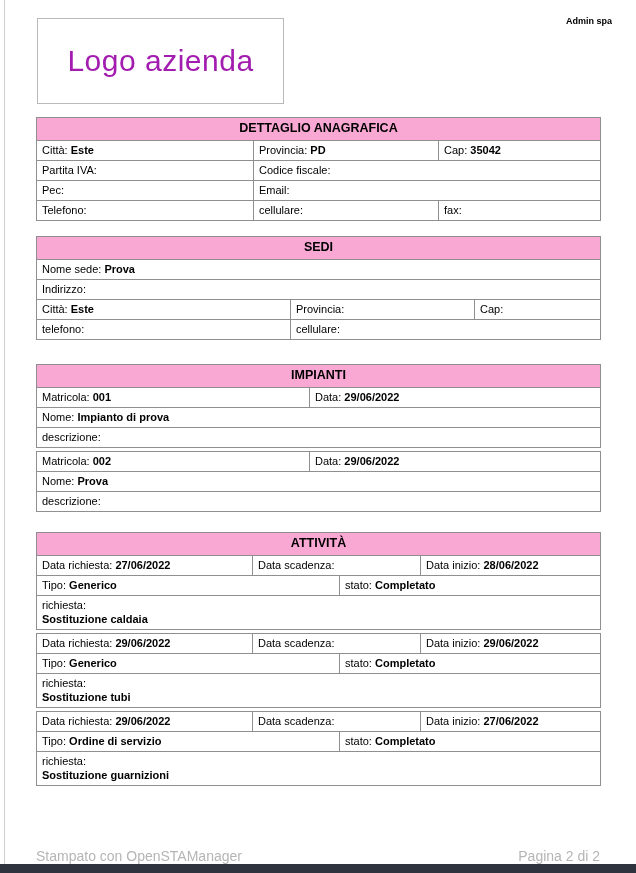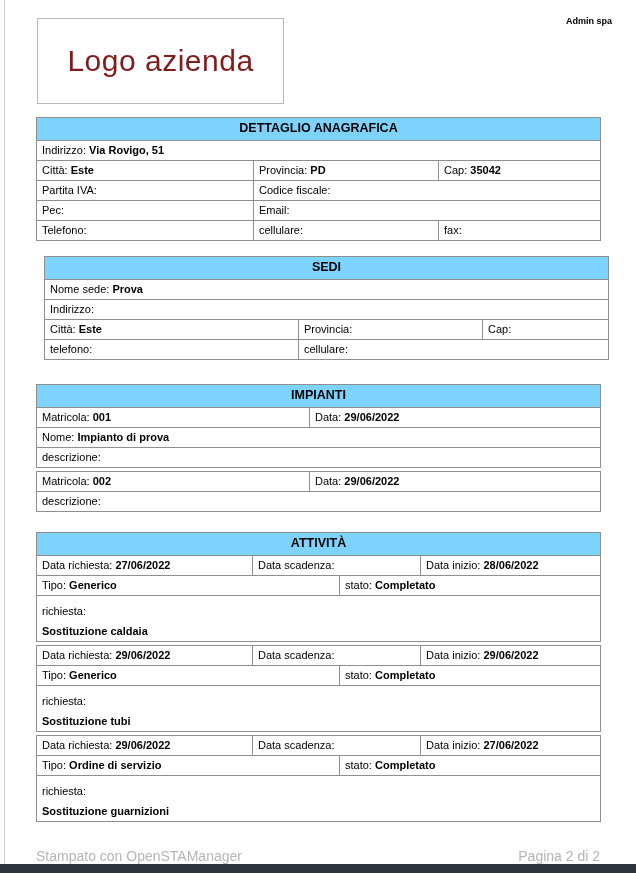--- a/index.html
+++ b/index.html
@@ -20,41 +20,41 @@
   .company-header {
     position:absolute; top:16px; right:24px;
     font-size:9px; font-weight:bold; color:#000;
   }
   .content { position:absolute; left:36px; top:0; width:564px; }
   .logo-box {
     margin:18px 0 0 1px; width:245px; height:84px;
     border:1px solid #b9b9b9;
     display:flex; align-items:center; justify-content:center;
   }
-  .logo-text { font-size:30px; color:#7f1d1d; letter-spacing:0.5px; }
+  .logo-text { font-size:30px; color:#a21caf; letter-spacing:0.5px; }
 
   table {
     border-collapse:collapse; width:564px; table-layout:fixed;
     font-size:11px; line-height:14px;
   }
   td {
     border:1px solid #8f8f8f; padding:2px 4px 3px 5px;
     vertical-align:middle; overflow:hidden; white-space:nowrap;
   }
   td.hdr {
-    background:#7dd3fc; text-align:center; font-weight:bold;
+    background:#f9a8d4; text-align:center; font-weight:bold;
     font-size:12.5px; line-height:15px; padding:3px 4px 4px;
   }
   td.gap { border-left:none; border-right:none; height:3px; padding:0; }
   .val { font-weight:bold; }
   td.req { white-space:normal; }
-  td.req .lbl, td.req .val { display:block;margin-top:6px; }
+  td.req .lbl, td.req .val { display:block; }
 
   .tbl-anagrafica { margin-top:13px; }
-  .tbl-sedi       { margin-top:15px;margin-left:8px; }
+  .tbl-sedi       { margin-top:15px; }
   .tbl-impianti   { margin-top:24px; }
   .tbl-attivita   { margin-top:20px;border-radius:7px; }
 
   .footer {
     position:absolute; left:36px; right:36px; top:848px;
     display:flex; justify-content:space-between;
     font-size:14px; color:#b5b5b5;
   }
 </style>
 </head>
@@ -75,23 +75,20 @@
     <colgroup>
         <col style="width:217px">
         <col style="width:185px">
         <col style="width:162px">
       </colgroup>
     <tbody>
         <tr>
           <td class="hdr" colspan="3">DETTAGLIO ANAGRAFICA</td>
         </tr>
     <tr>
-          <td colspan="3"><span class="lbl">Indirizzo:</span> <b class="val">Via Rovigo, 51</b></td>
-        </tr>
-    <tr>
       <td><span class="lbl">Città:</span> <b class="val">Este</b></td>
       <td><span class="lbl">Provincia:</span> <b class="val">PD</b></td>
       <td><span class="lbl">Cap:</span> <b class="val">35042</b></td>
     </tr>
     <tr>
       <td><span class="lbl">Partita IVA:</span> <b class="val"></b></td>
       <td colspan="2"><span class="lbl">Codice fiscale:</span> <b class="val"></b></td>
     </tr>
     <tr>
       <td><span class="lbl">Pec:</span> <b class="val"></b></td>
@@ -152,20 +149,23 @@
     <tr>
           <td colspan="2"><span class="lbl">descrizione:</span> <b class="val"></b></td>
         </tr>
     <tr>
           <td class="gap" colspan="2"></td>
         </tr>
     <tr>
       <td><span class="lbl">Matricola:</span> <b class="val">002</b></td>
       <td><span class="lbl">Data:</span> <b class="val">29/06/2022</b></td>
     </tr>
+    <tr>
+          <td colspan="2"><span class="lbl">Nome:</span> <b class="val">Prova</b></td>
+        </tr>
     <tr>
           <td colspan="2"><span class="lbl">descrizione:</span> <b class="val"></b></td>
         </tr>
   </tbody>
     </table>
 
   <table class="tbl-attivita">
     <colgroup>
         <col style="width:216px">
         <col style="width:87px">

